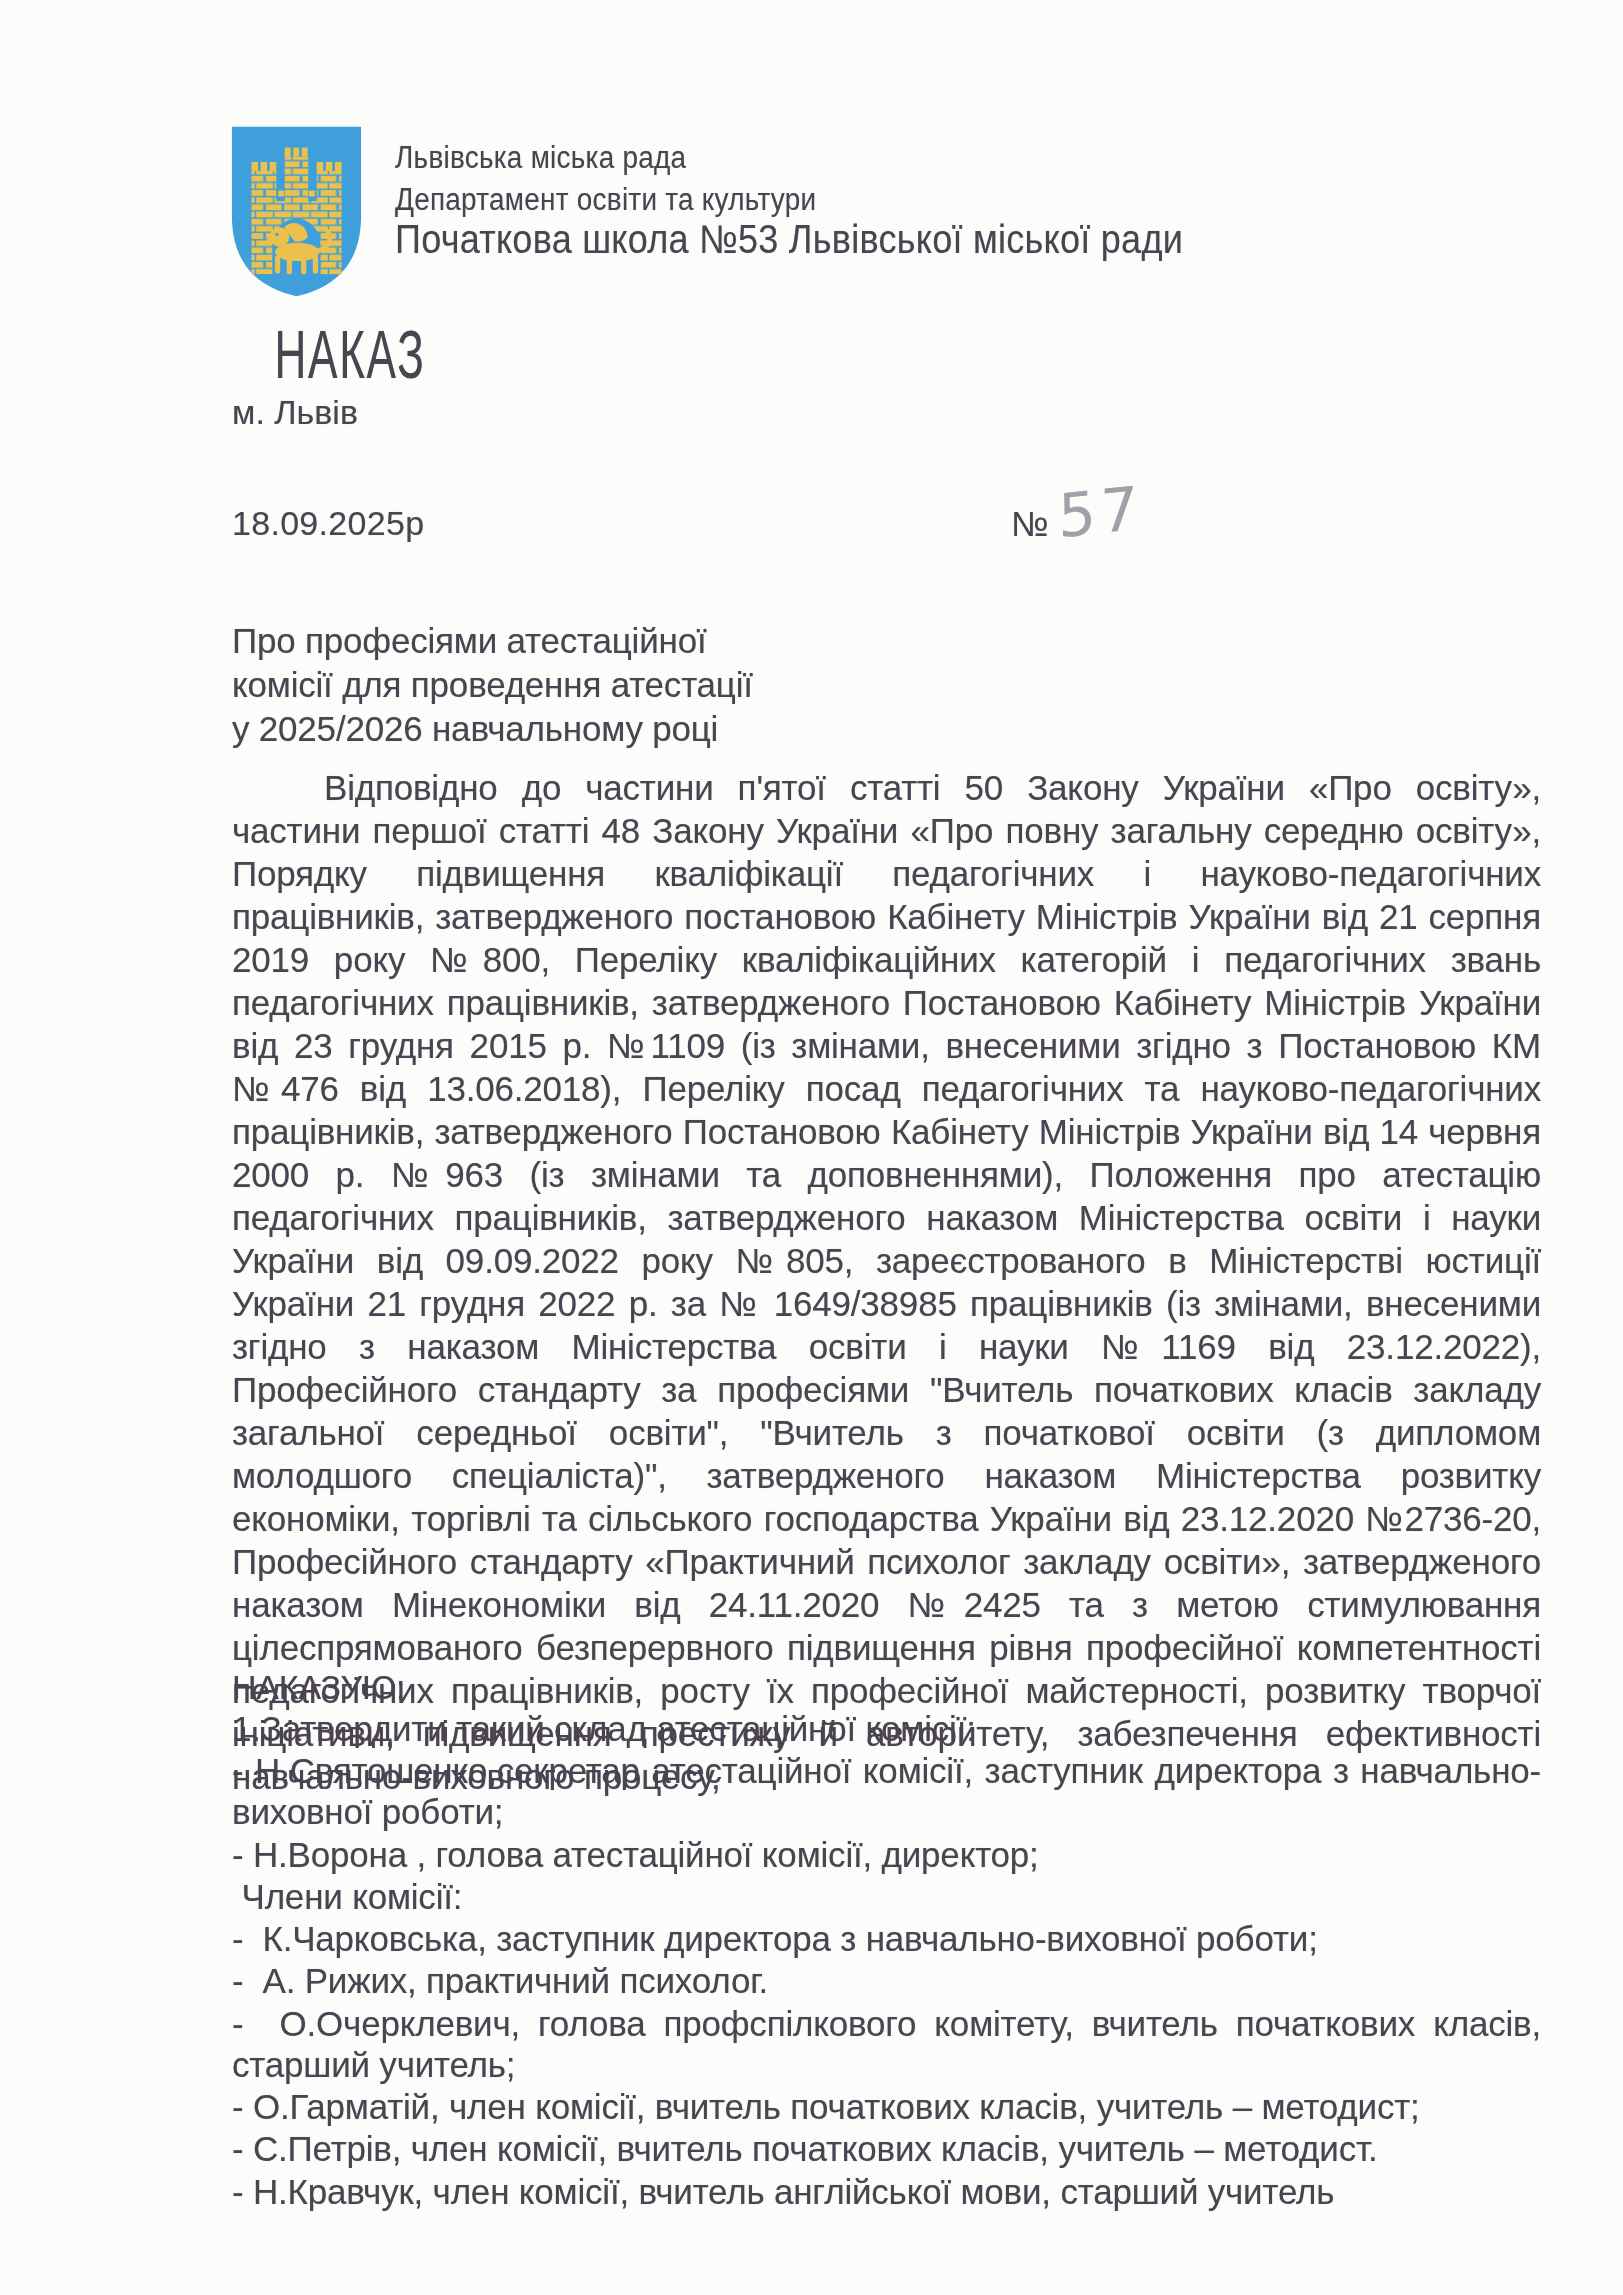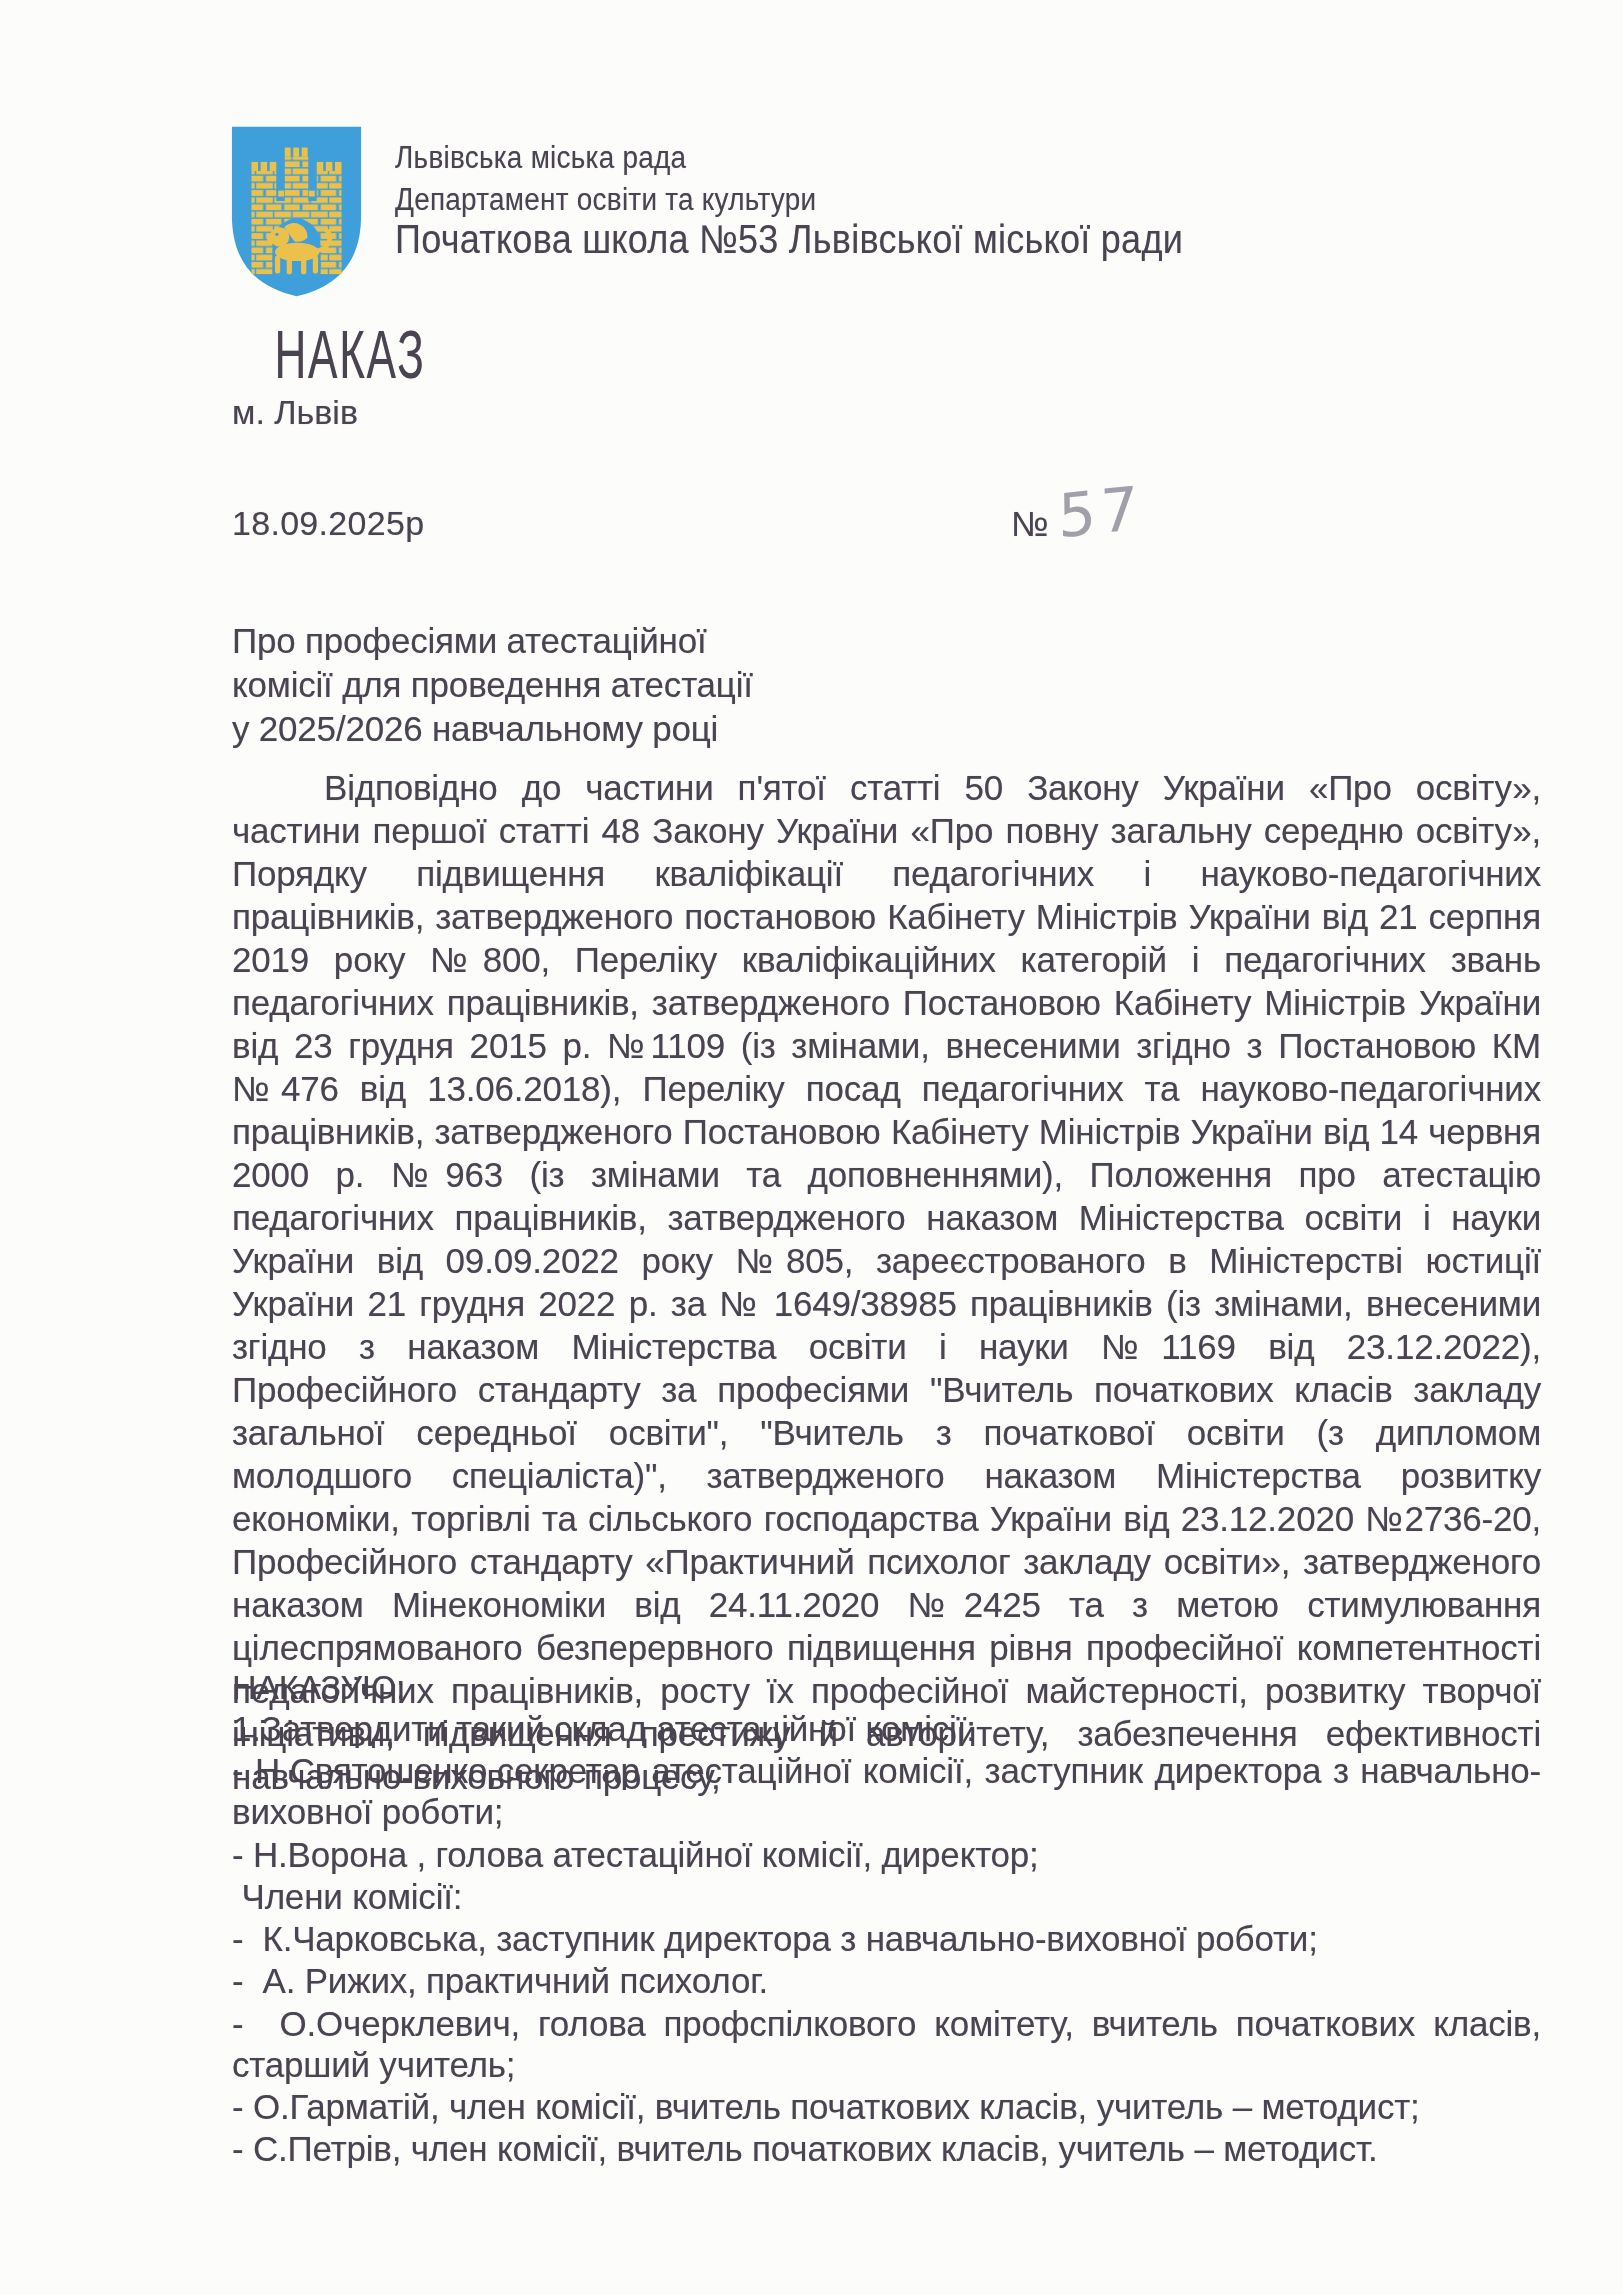--- a/index.html
+++ b/index.html
@@ -144,16 +144,17 @@
   <div class="order-list">
     <div class="order-item soft">1.Затвердити такий склад атестаційної комісії:</div>
     <div class="order-item soft">- Н.Святошенко,секретар атестаційної комісії, заступник директора з навчально-виховної роботи;</div>
     <div class="order-item soft">- Н.Ворона , голова атестаційної комісії, директор;</div>
     <div class="order-item soft">&nbsp;Члени комісії:</div>
     <div class="order-item soft">- &nbsp;К.Чарковська, заступник директора з навчально-виховної роботи;</div>
     <div class="order-item soft">- &nbsp;А. Рижих, практичний психолог.</div>
     <div class="order-item soft">- &nbsp;О.Очерклевич, голова профспілкового комітету, вчитель початкових класів, старший учитель;</div>
     <div class="order-item soft">- О.Гарматій, член комісії, вчитель початкових класів, учитель – методист;</div>
     <div class="order-item soft">- С.Петрів, член комісії, вчитель початкових класів, учитель – методист.</div>
+    <div class="order-item soft">- Н.Кравчук, член комісії, вчитель англійської мови, старший учитель</div>
   </div>
 
 </div>
 
 
 </body></html>

